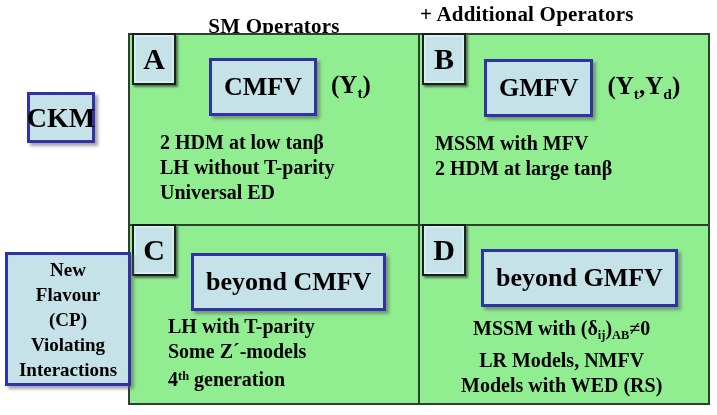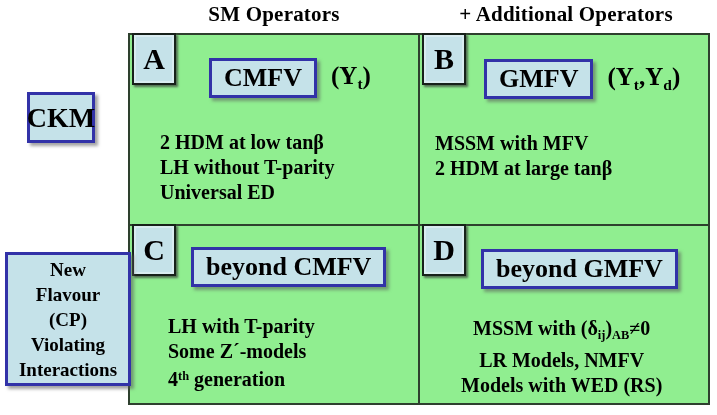--- a/index.html
+++ b/index.html
@@ -3,22 +3,22 @@
 <meta charset="utf-8">
 <style>
   html,body { margin:0; padding:0; background:#ffffff; }
   .canvas {
     position:relative; width:717px; height:415px; overflow:hidden;
     background:#ffffff; color:#000;
     font-family:"Liberation Serif","DejaVu Serif",serif;
     font-weight:bold;
   }
   .hdr { position:absolute; top:2px; font-size:21px; letter-spacing:.2px; }
-  .hdr-left  { left:128px; width:292px; text-align:center; }
-  .hdr-right { left:420px; width:292px; text-align:center; }
+  .hdr-left  { left:128px; width:292px; text-align:center;margin-top:12px; }
+  .hdr-right { left:420px; width:292px; text-align:left; }
 
   .grid {
     position:absolute; left:128px; top:33px; width:582px; height:372px;
     background:#90ee90; border:2px solid #2e402e; box-sizing:border-box;
   }
   .cell { position:absolute; box-sizing:border-box; }
   .cell-a { left:0;     top:0;     width:290px; height:191px; border-right:2px solid #2e402e; border-bottom:2px solid #2e402e; }
   .cell-b { left:290px; top:0;     width:288px; height:191px; border-bottom:2px solid #2e402e; }
   .cell-c { left:0;     top:191px; width:290px; height:177px; border-right:2px solid #2e402e; }
   .cell-d { left:290px; top:191px; width:288px; height:177px; }
@@ -27,21 +27,21 @@
     position:absolute; left:2px; top:-2px; width:40px; height:48px;
     background:#c5e2e9; border:2px solid #17211a;
     box-shadow:2px 2px 2px rgba(70,90,70,.85), inset 0 0 0 2px rgba(255,255,255,.35);
     display:flex; align-items:center; justify-content:center;
     font-size:30px;
   }
 
   .title-wrap { position:absolute; display:flex; align-items:center; }
   .tbox {
     background:#c5e2e9; border:3px solid #3232a8;
-    padding:2px 12px; font-size:26px; white-space:nowrap;
+    padding:11px 12px; font-size:26px; white-space:nowrap;
     box-shadow:3px 3px 3px rgba(90,90,90,.55);
   }
   .suffix { font-size:25px; margin-left:14px; white-space:nowrap; }
 
   .body { position:absolute; font-size:20px; line-height:25px; white-space:nowrap; }
 
   sub { font-size:.62em; vertical-align:-0.35em; }
   sup { font-size:.62em; vertical-align:.45em; }
 
   .ckm-box {
@@ -88,21 +88,21 @@
         <span class="suffix"><span>(Y</span><sub>t</sub><span>,Y</span><sub>d</sub><span>)</span></span>
       </div>
       <div class="body" style="left:15px; top:96px;">
         <div><span>MSSM with MFV</span></div>
         <div><span>2 HDM at large tanβ</span></div>
       </div>
     </div>
 
     <div class="cell cell-c">
       <div class="badge">C</div>
-      <div class="title-wrap" style="left:61px; top:21px;">
+      <div class="title-wrap" style="left:61px; top:27px;">
         <span class="tbox">beyond CMFV</span>
       </div>
       <div class="body" style="left:38px; top:88px;">
         <div><span>LH with T-parity</span></div>
         <div><span>Some Z´-models</span></div>
         <div><span>4</span><sup>th</sup><span> generation</span></div>
       </div>
     </div>
 
     <div class="cell cell-d">

